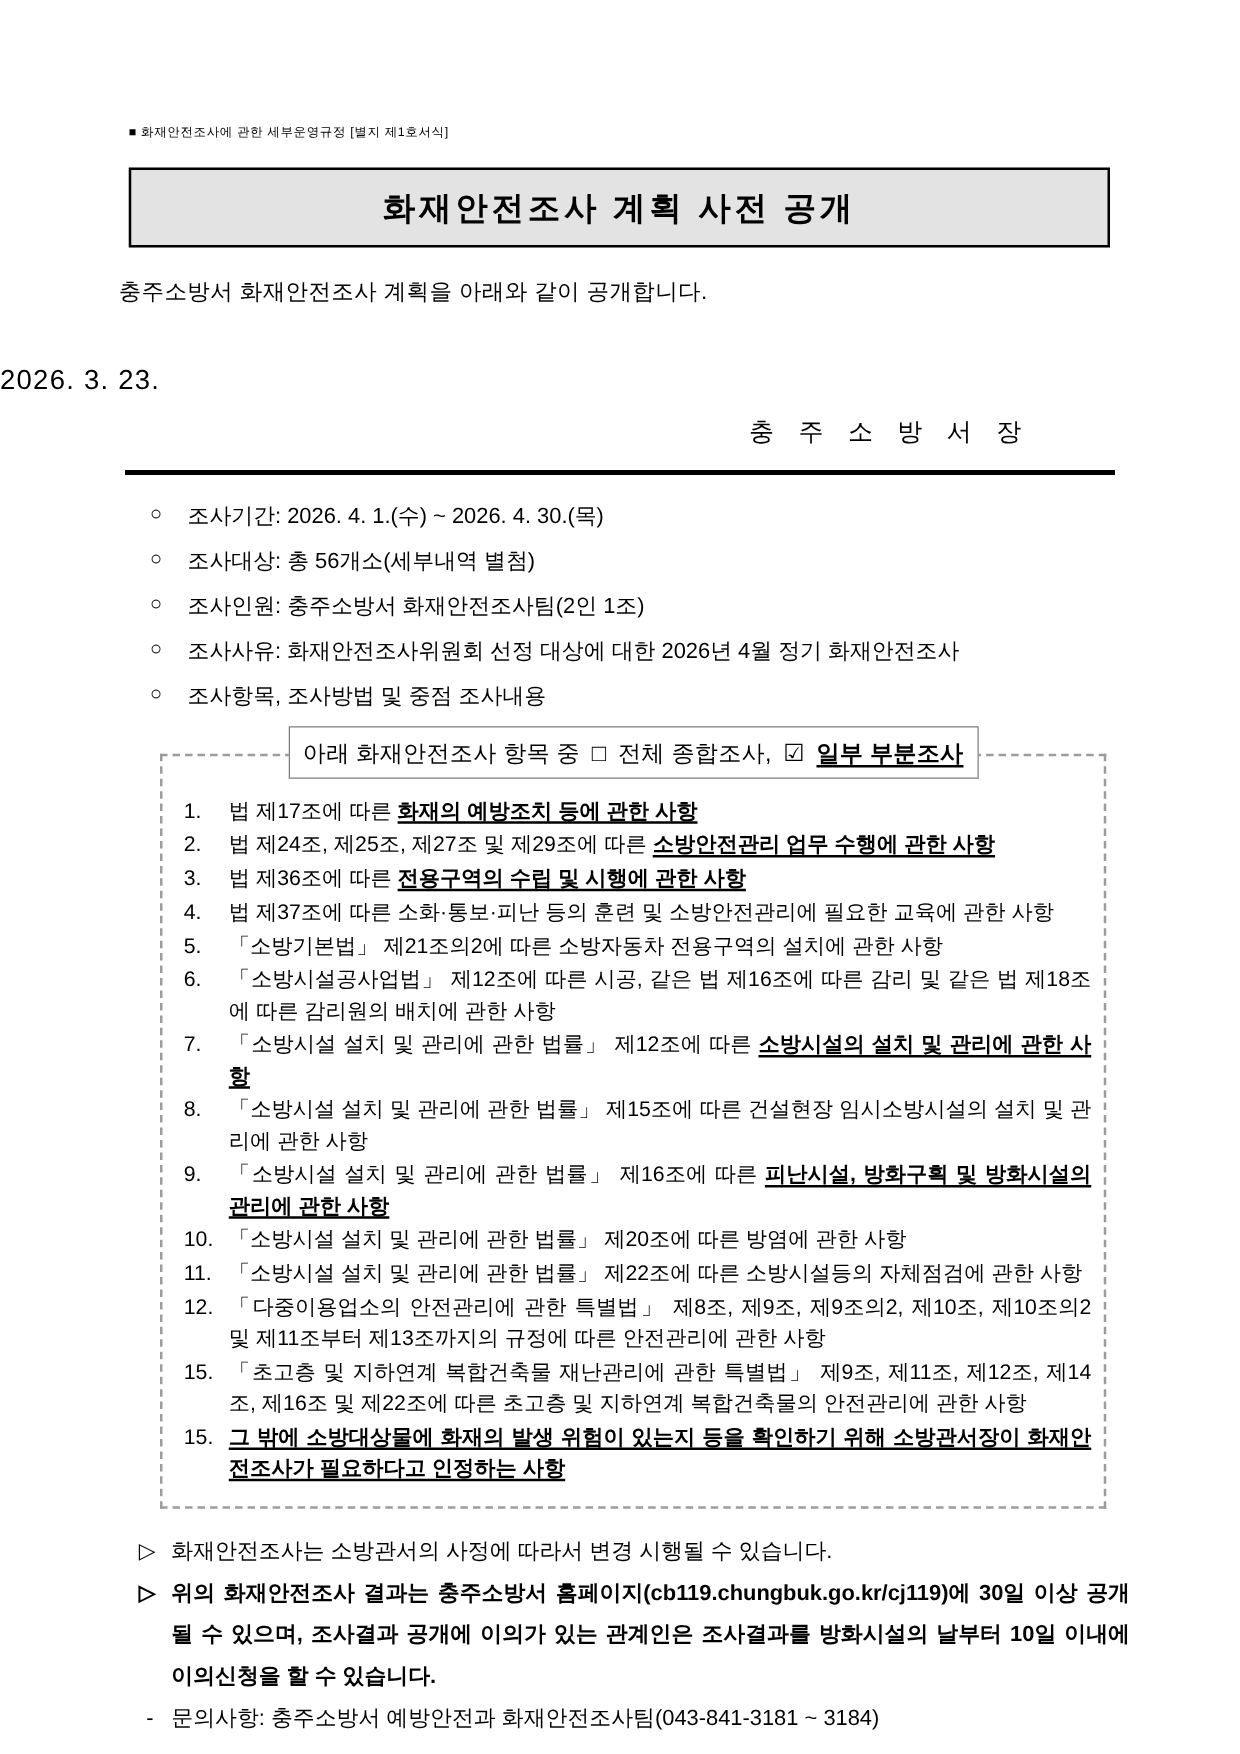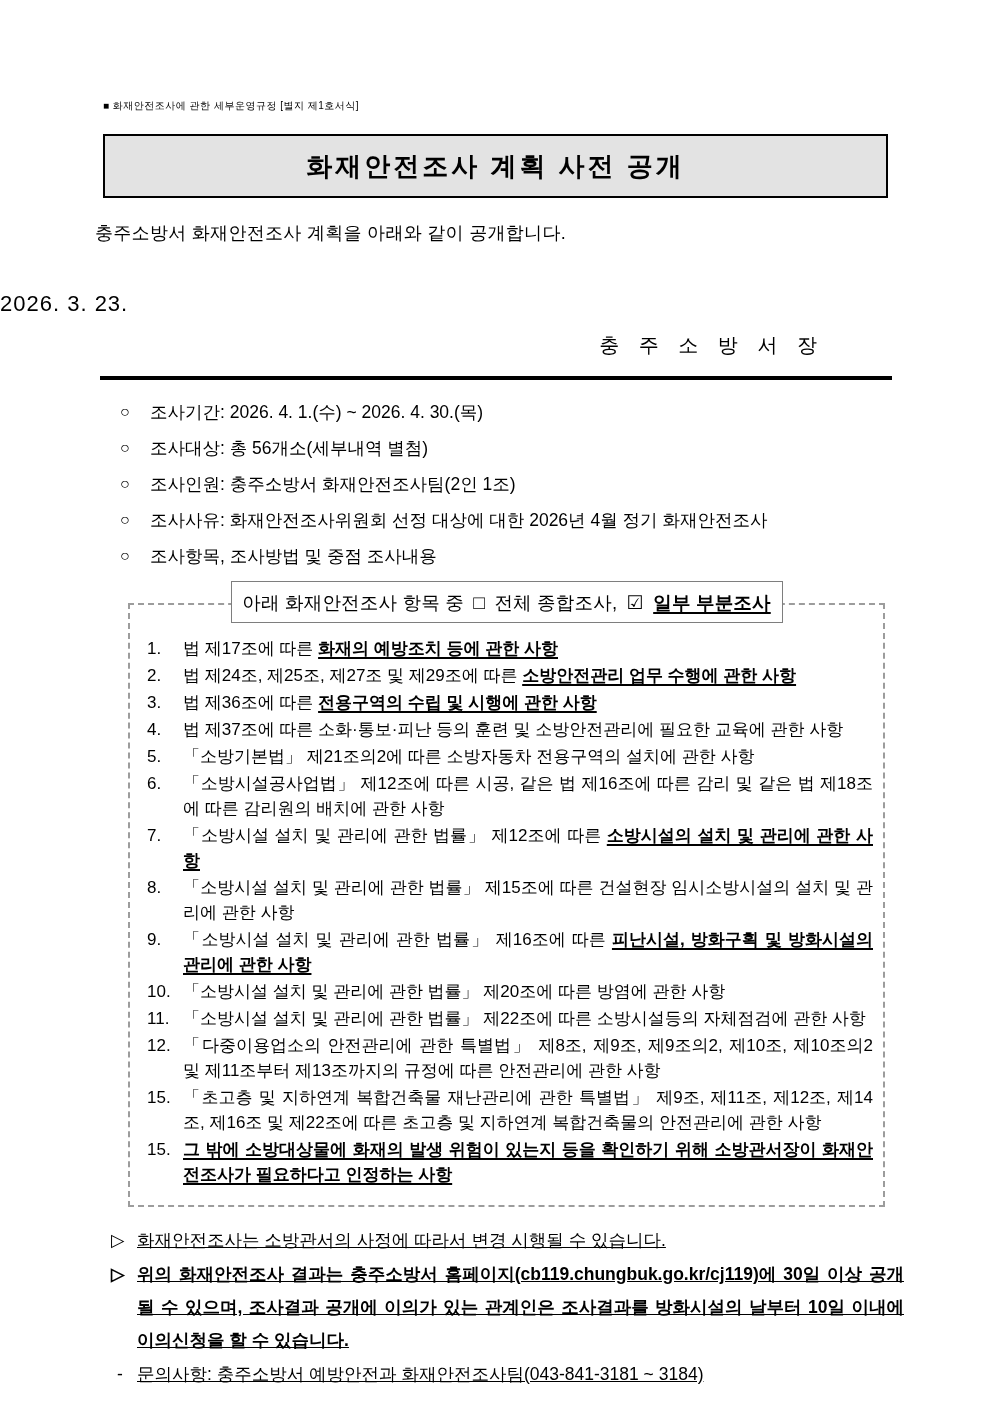--- a/index.html
+++ b/index.html
@@ -47,21 +47,21 @@
   }
   .inspection-list { list-style: none; margin: 0; padding: 0; font-size: 17px; }
   .inspection-list li { display: flex; line-height: 25px; margin-bottom: 2px; }
   .inspection-list .num { flex: 0 0 36px; }
   .inspection-list .itext { flex: 1 1 auto; text-align: justify; }
   .em { font-weight: bold; text-decoration: underline; text-underline-offset: 3px; text-decoration-thickness: 1.5px; }
 
   .footnotes { margin: 17px 88px 0 111px; font-size: 17.5px; }
   .footnote { display: flex; margin-bottom: 1px; line-height: 33px; }
   .footnote .marker { flex: 0 0 26px; }
-  .footnote .ftext { flex: 1 1 auto; text-align: justify; text-decoration: underline; }
+  .footnote .ftext { flex: 1 1 auto; text-align: justify; }
   .footnote.bold { font-weight: bold; }
   .footnote.contact { margin-left: 6px; }
   .footnote.contact .marker { flex: 0 0 20px; }
 </style>
 </head>
 <body>
 
 <div class="page">
 
   <div class="form-note">■ 화재안전조사에 관한 세부운영규정 [별지 제1호서식]</div>

